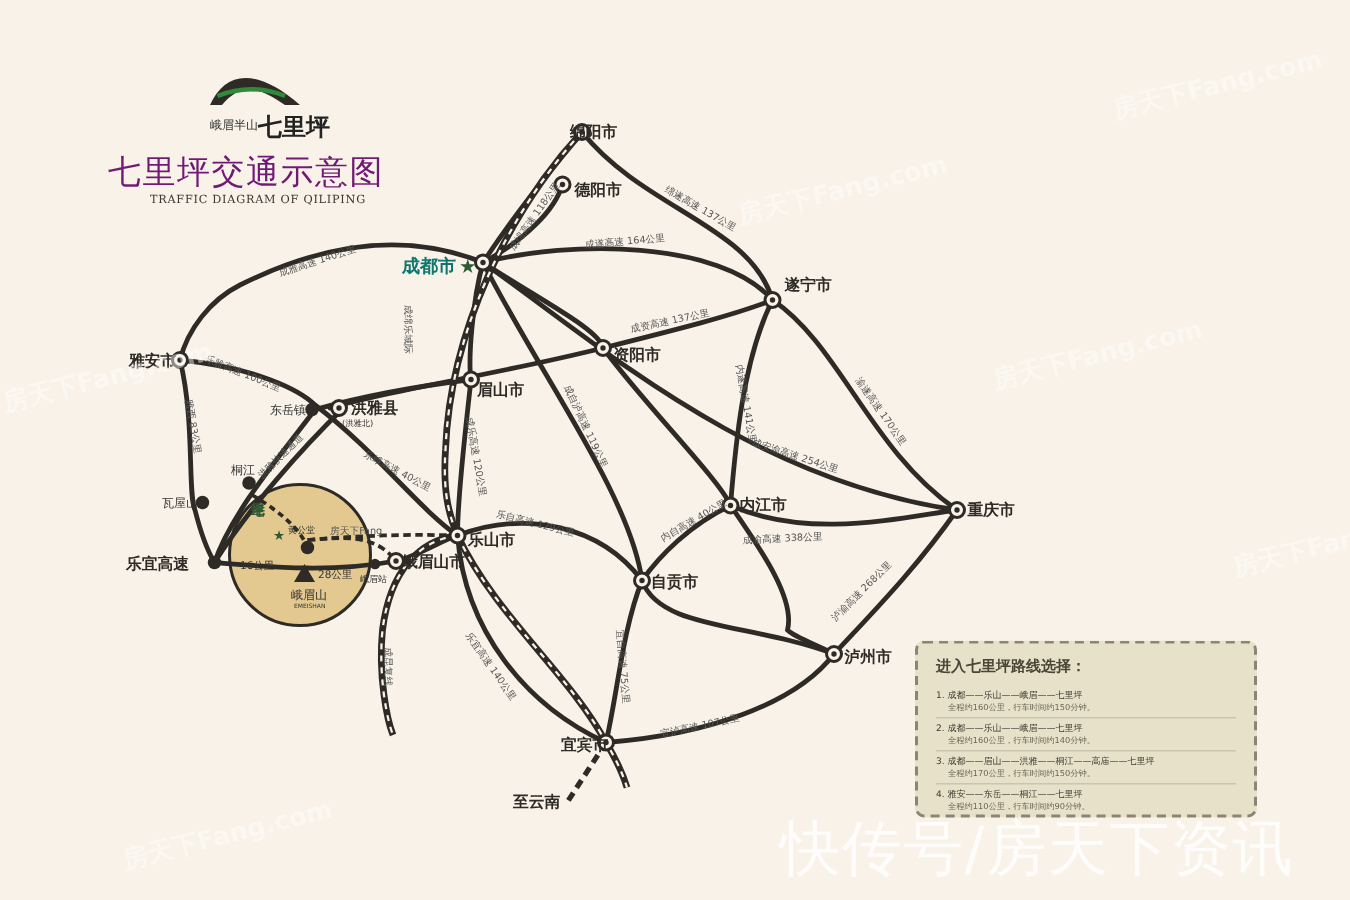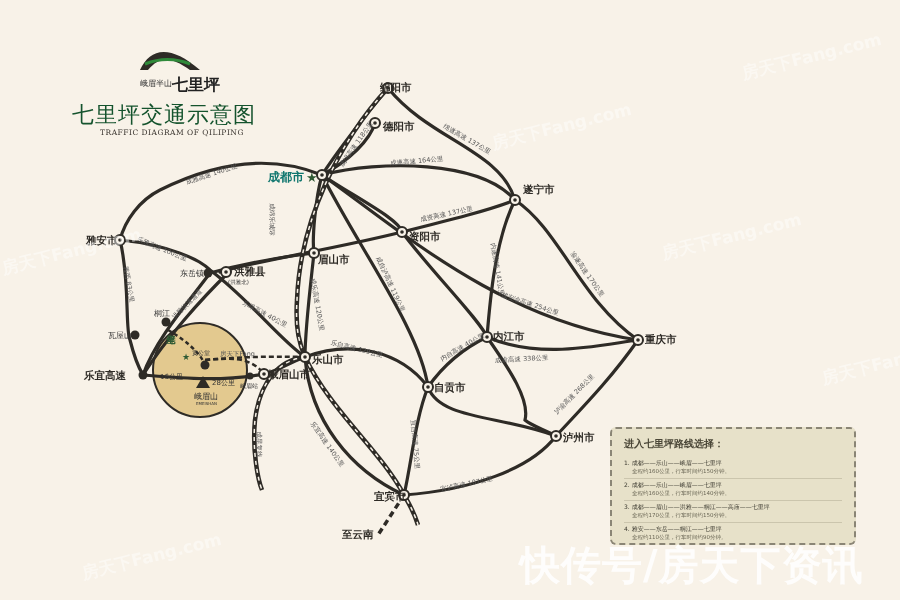--- a/index.html
+++ b/index.html
@@ -1,35 +1,35 @@
 <!DOCTYPE html>
 <html><head>
 <meta charset="utf-8">
 <style>
   html, body { margin:0; padding:0; }
   body { width:900px; height:600px; background:#f8f2e8; position:relative; overflow:hidden;
          font-family:"DejaVu Sans", sans-serif; color:#2e2b26; }
   #map { position:absolute; left:0; top:0; width:900px; height:600px; }
   .logo-sub { position:absolute; left:140px; top:78px; font-size:8px; color:#333; white-space:nowrap; }
   .logo-brand { position:absolute; left:172px; top:75px; font-size:16px; font-weight:bold; color:#222; font-family:"DejaVu Serif", serif; }
-  .title { position:absolute; left:72px; top:100px; font-size:22px; color:#14532d; font-family:"DejaVu Serif", serif; letter-spacing:1px; white-space:nowrap; }
+  .title { position:absolute; left:72px; top:100px; font-size:22px; color:#701a75; font-family:"DejaVu Serif", serif; letter-spacing:1px; white-space:nowrap; }
   .subtitle { position:absolute; left:100px; top:128px; font-size:7.5px; color:#3b3630; font-family:"DejaVu Serif", serif; letter-spacing:0.5px; white-space:nowrap; }
   .city { position:absolute; font-size:10.5px; font-weight:bold; color:#2e2b26; white-space:nowrap; }
   .city-big { font-size:12px; color:#0f766e; }
   .city-small { font-size:8px; font-weight:normal; color:#333; }
   .roadlbl { position:absolute; font-size:6.5px; color:#555; white-space:nowrap; }
-  .legend { position:absolute; left:610px; top:427px; width:246px; height:118px; background:#e7e1c9;
+  .legend { position:absolute; left:610px; top:427px; width:228px; height:118px; background:#e7e1c9;
             border:2px dashed #8a8575; border-radius:6px; box-sizing:border-box; padding:8px 12px; }
   .legend-title { font-size:10px; font-weight:bold; color:#4a4637; margin-bottom:6px; }
   .route { border-bottom:1px solid #cbc5ad; padding:2px 0 3px; }
   .route:last-child { border-bottom:none; }
   .route-main { font-size:6px; color:#3c3a30; white-space:nowrap; }
   .route-note { font-size:5.5px; color:#6b6756; margin-left:8px; white-space:nowrap; }
   .watermark { position:absolute; font-size:17px; color:rgba(255,255,255,0.45); transform:rotate(-14deg); white-space:nowrap; font-weight:bold; }
-  .footer-wm { position:absolute; left:520px; top:538px; font-size:40px; color:rgba(255,255,255,0.85); white-space:nowrap; letter-spacing:1px;font-weight:bold; }
+  .footer-wm { position:absolute; left:520px; top:538px; font-size:40px; color:rgba(255,255,255,0.85); white-space:nowrap; letter-spacing:1px; }
 </style>
 </head>
 <body>
 
 <svg id="map" viewBox="0 0 900 600" xmlns="http://www.w3.org/2000/svg">
 
   <circle cx="200" cy="370" r="47" fill="#e3c98f" stroke="#2e2b26" stroke-width="2"></circle>
 
   <g fill="none" stroke="#2e2b26" stroke-width="3.2" stroke-linecap="round">
 

